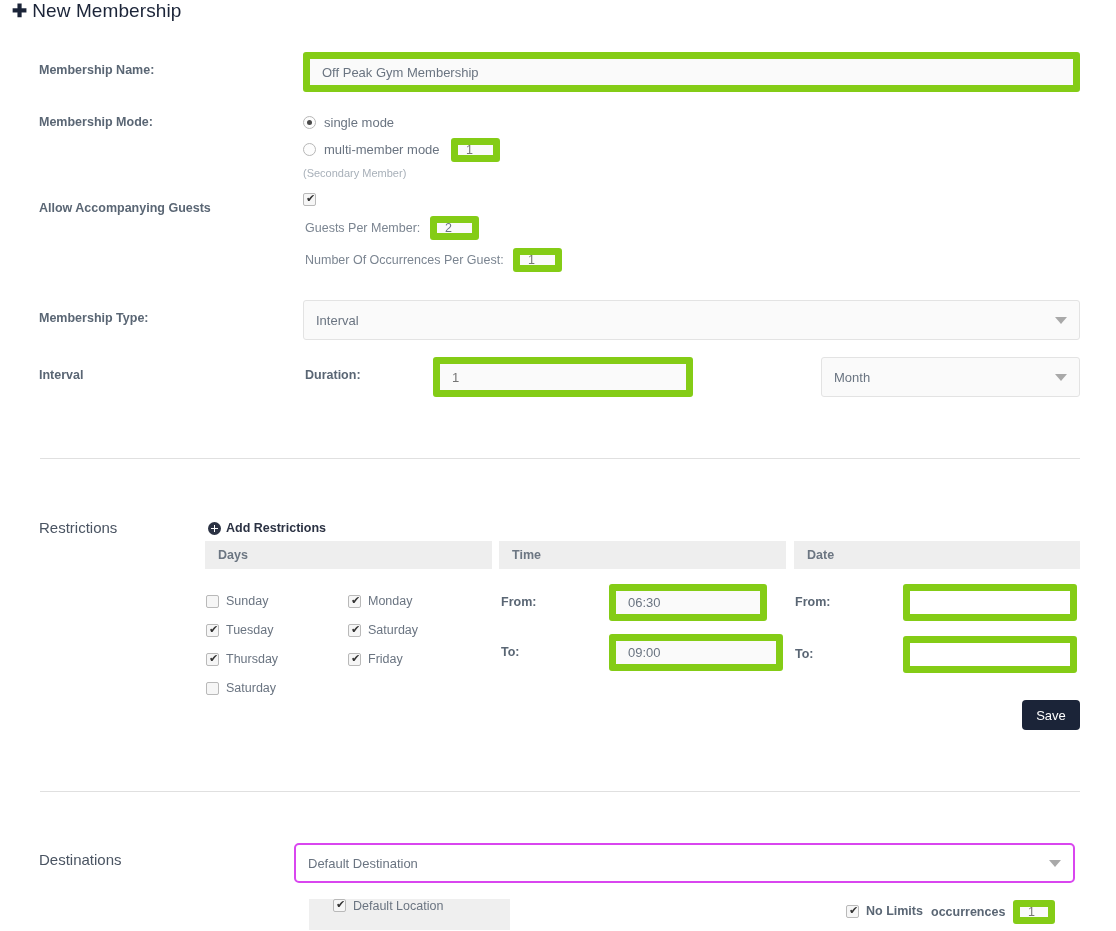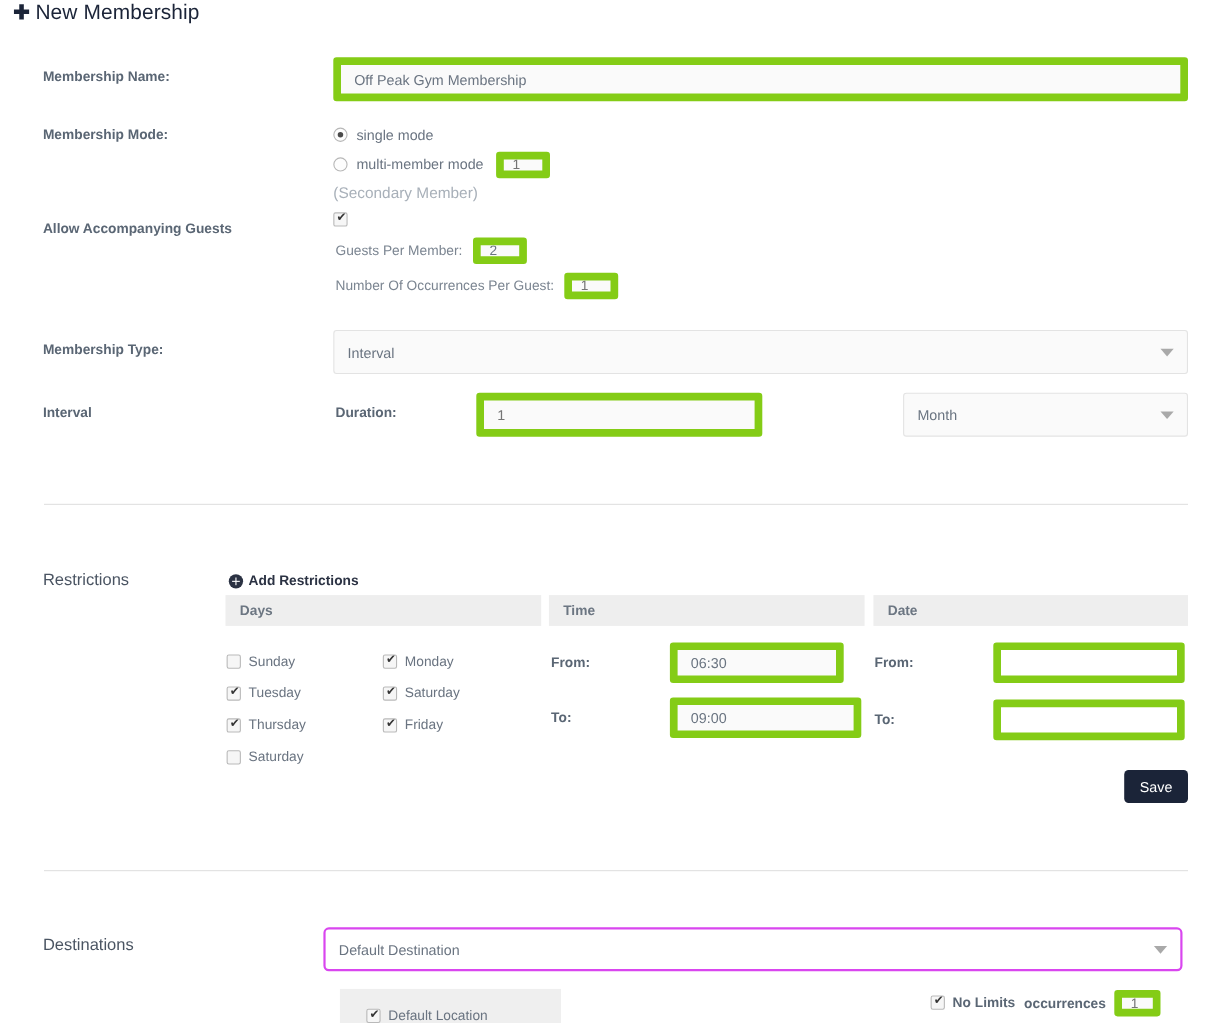--- a/index.html
+++ b/index.html
@@ -47,21 +47,21 @@
   }
   .sub-label {
     position: absolute;
     font-weight: normal;
     font-size: 12.5px;
     color: #7b8591;
     white-space: nowrap;
   }
   .muted-note {
     position: absolute;
-    font-size: 14px;
+    font-size: 11px;
     color: #a8b0b9;
     white-space: nowrap;
   }
 
   
   .txt {
     position: absolute;
     background: #fafafa;
     border: 7px solid #84cc16;
     border-radius: 3px;
@@ -227,21 +227,21 @@
     font-size: 13px;
     cursor: pointer;
     padding: 0;
   }
 
   
   .loc-chip {
     position: absolute;
     background: #efefef;
     display: flex;
-    align-items: flex-end;
+    align-items: flex-start;
     padding-left: 24px;
   }
 </style>
 </head>
 <body>
 
 <div class="page-title">
   <span class="plus-glyph">✚</span><span>New Membership</span>
 </div>
 

